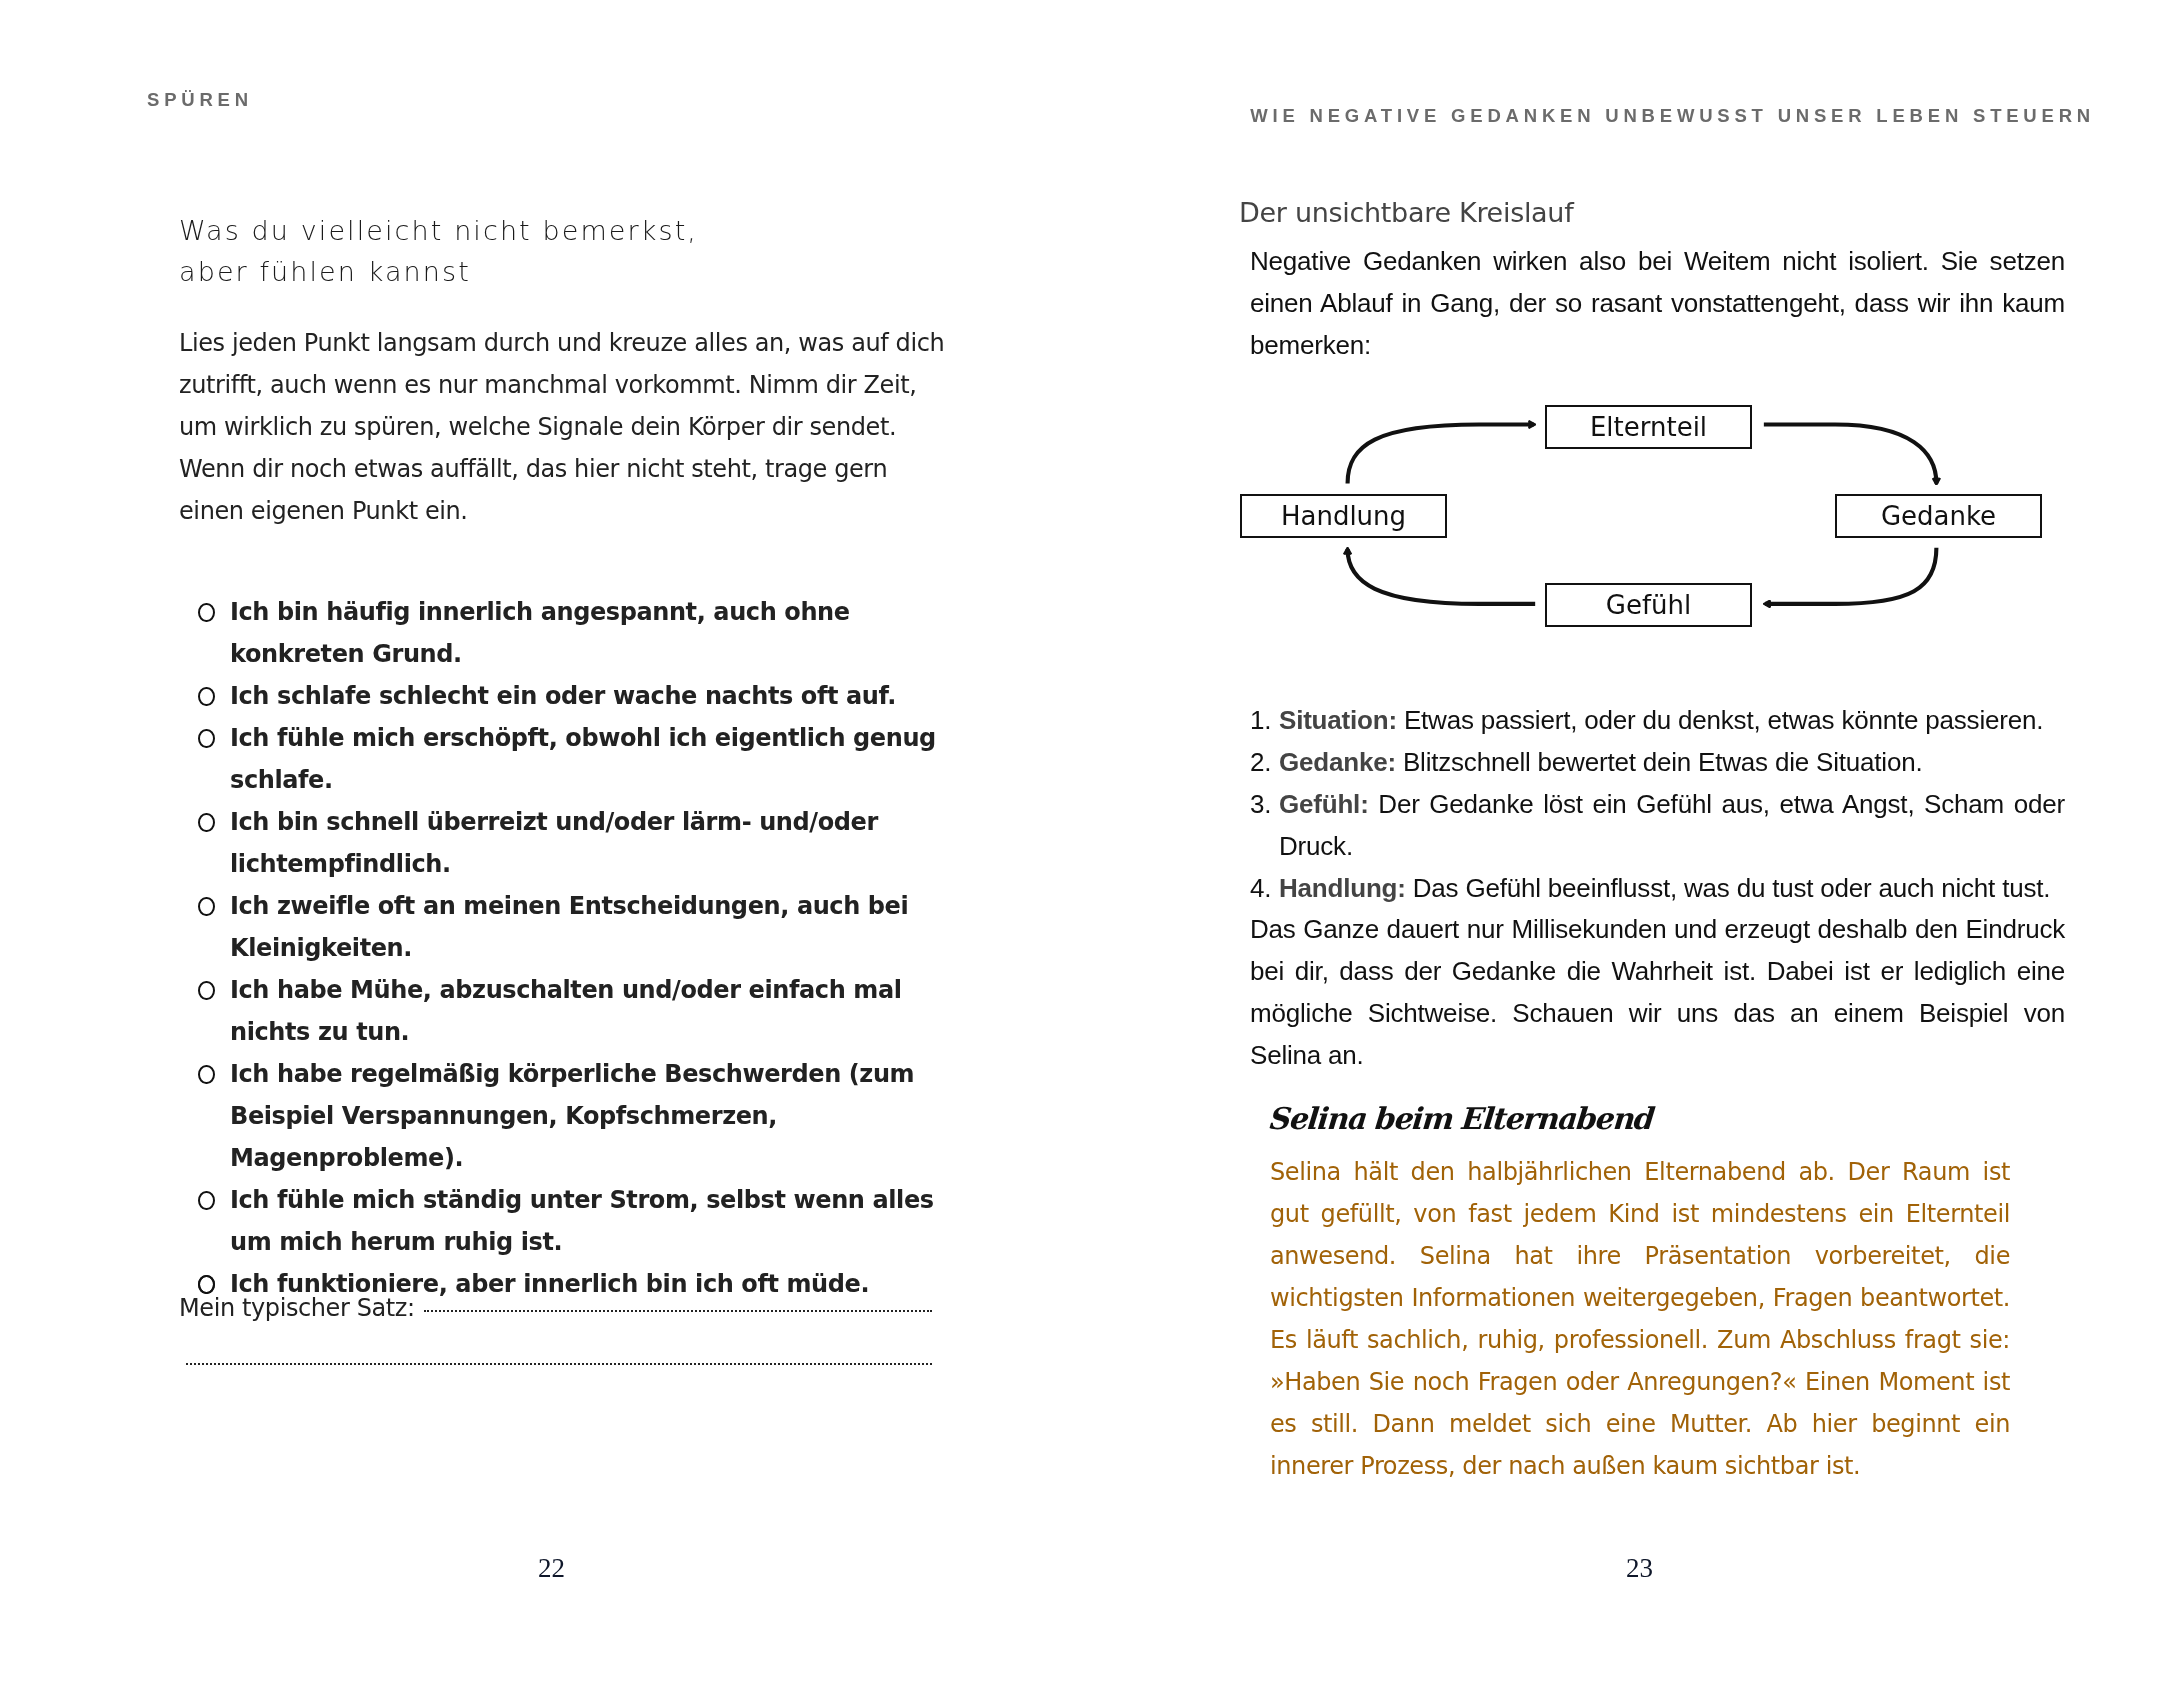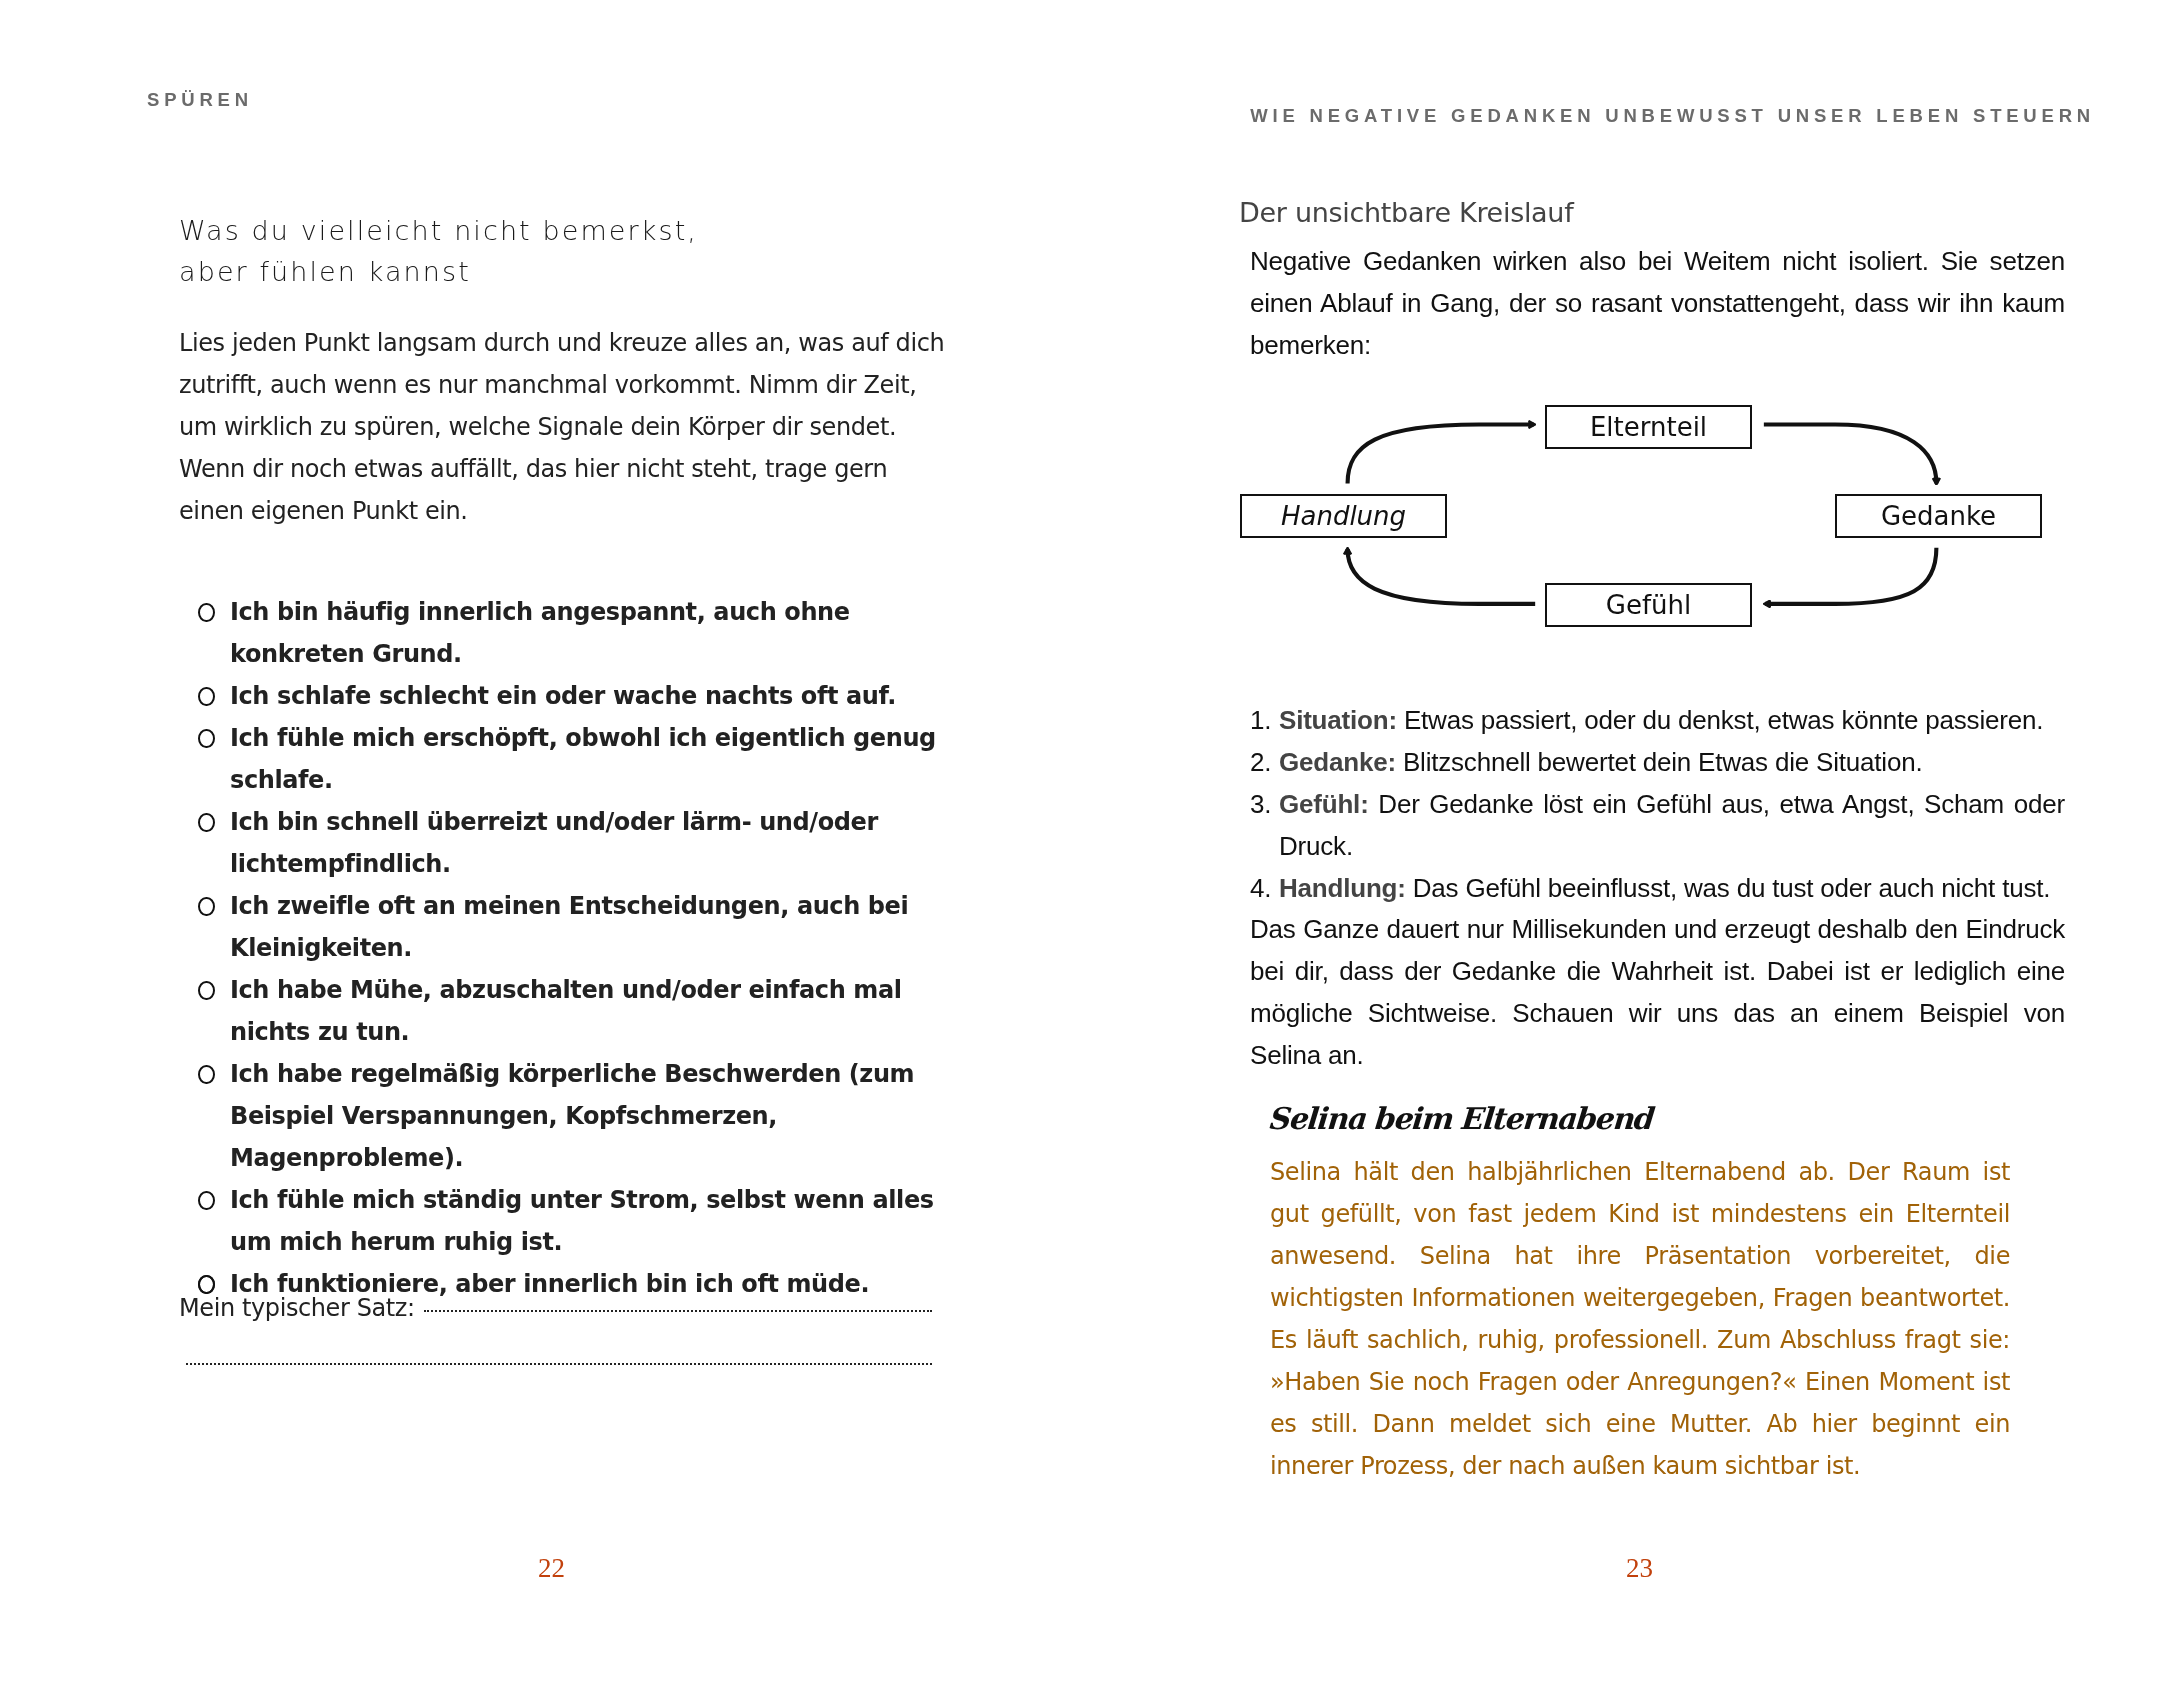--- a/index.html
+++ b/index.html
@@ -11,21 +11,21 @@
   .running-head {
     position: absolute; top: 81px;
     font-family: "Liberation Sans", sans-serif;
     font-size: 18.5px; letter-spacing: 4.8px; color: #6b6b6b; font-weight: bold;
   }
   .running-head.left { left: 147px; margin-top: 8px; }
   .running-head.right { right: 89px; margin-top: 24px; }
 
   .page-number {
     position: absolute; top: 1553px;
-    font-family: "Liberation Serif", serif; font-size: 27px; color: #c2410c;
+    font-family: "Liberation Serif", serif; font-size: 27px; color: #0f172a;
   }
   .page-number.left { left: 538px; }
   .page-number.right { left: 534px; }
 
   
   .section-title {
     position: absolute; left: 179px; top: 210px; width: 753px;
     font-family: "DejaVu Sans", sans-serif; font-weight: 300;
     font-size: 27px; line-height: 41px; letter-spacing: 2.1px; color: #1a1a1a;
     font-stretch: condensed;
@@ -72,21 +72,21 @@
   .numlist .item { position: relative; padding-left: 29px; }
   .numlist .num { position: absolute; left: 0; top: 0; }
   .numlist .term { font-weight: bold; color: #444; }
   .para2 { top: 908px; }
   .box {
     position: absolute; width: 203px; height: 40px; border: 2.1px solid #111; background: #fff;
     display: flex; align-items: center; justify-content: center;
     font-family: "DejaVu Sans", sans-serif; font-size: 26px; color: #111;
   }
   .box-situation { left: 1545px; top: 405px; }
-  .box-handlung  { left: 1240px; top: 494px; font-style: italic; }
+  .box-handlung  { left: 1240px; top: 494px; }
   .box-gedanke   { left: 1835px; top: 494px; }
   .box-gefuehl   { left: 1545px; top: 583px; }
 
   .story-title {
     position: absolute; left: 178px; top: 1101px;
     font-family: "DejaVu Serif", serif; font-style: italic; font-weight: bold;
     font-size: 30px; color: #111; letter-spacing: -1.4px; transform: skewX(-6deg);
   }
   .story {
     position: absolute; left: 178px; top: 1151px; width: 740px;

